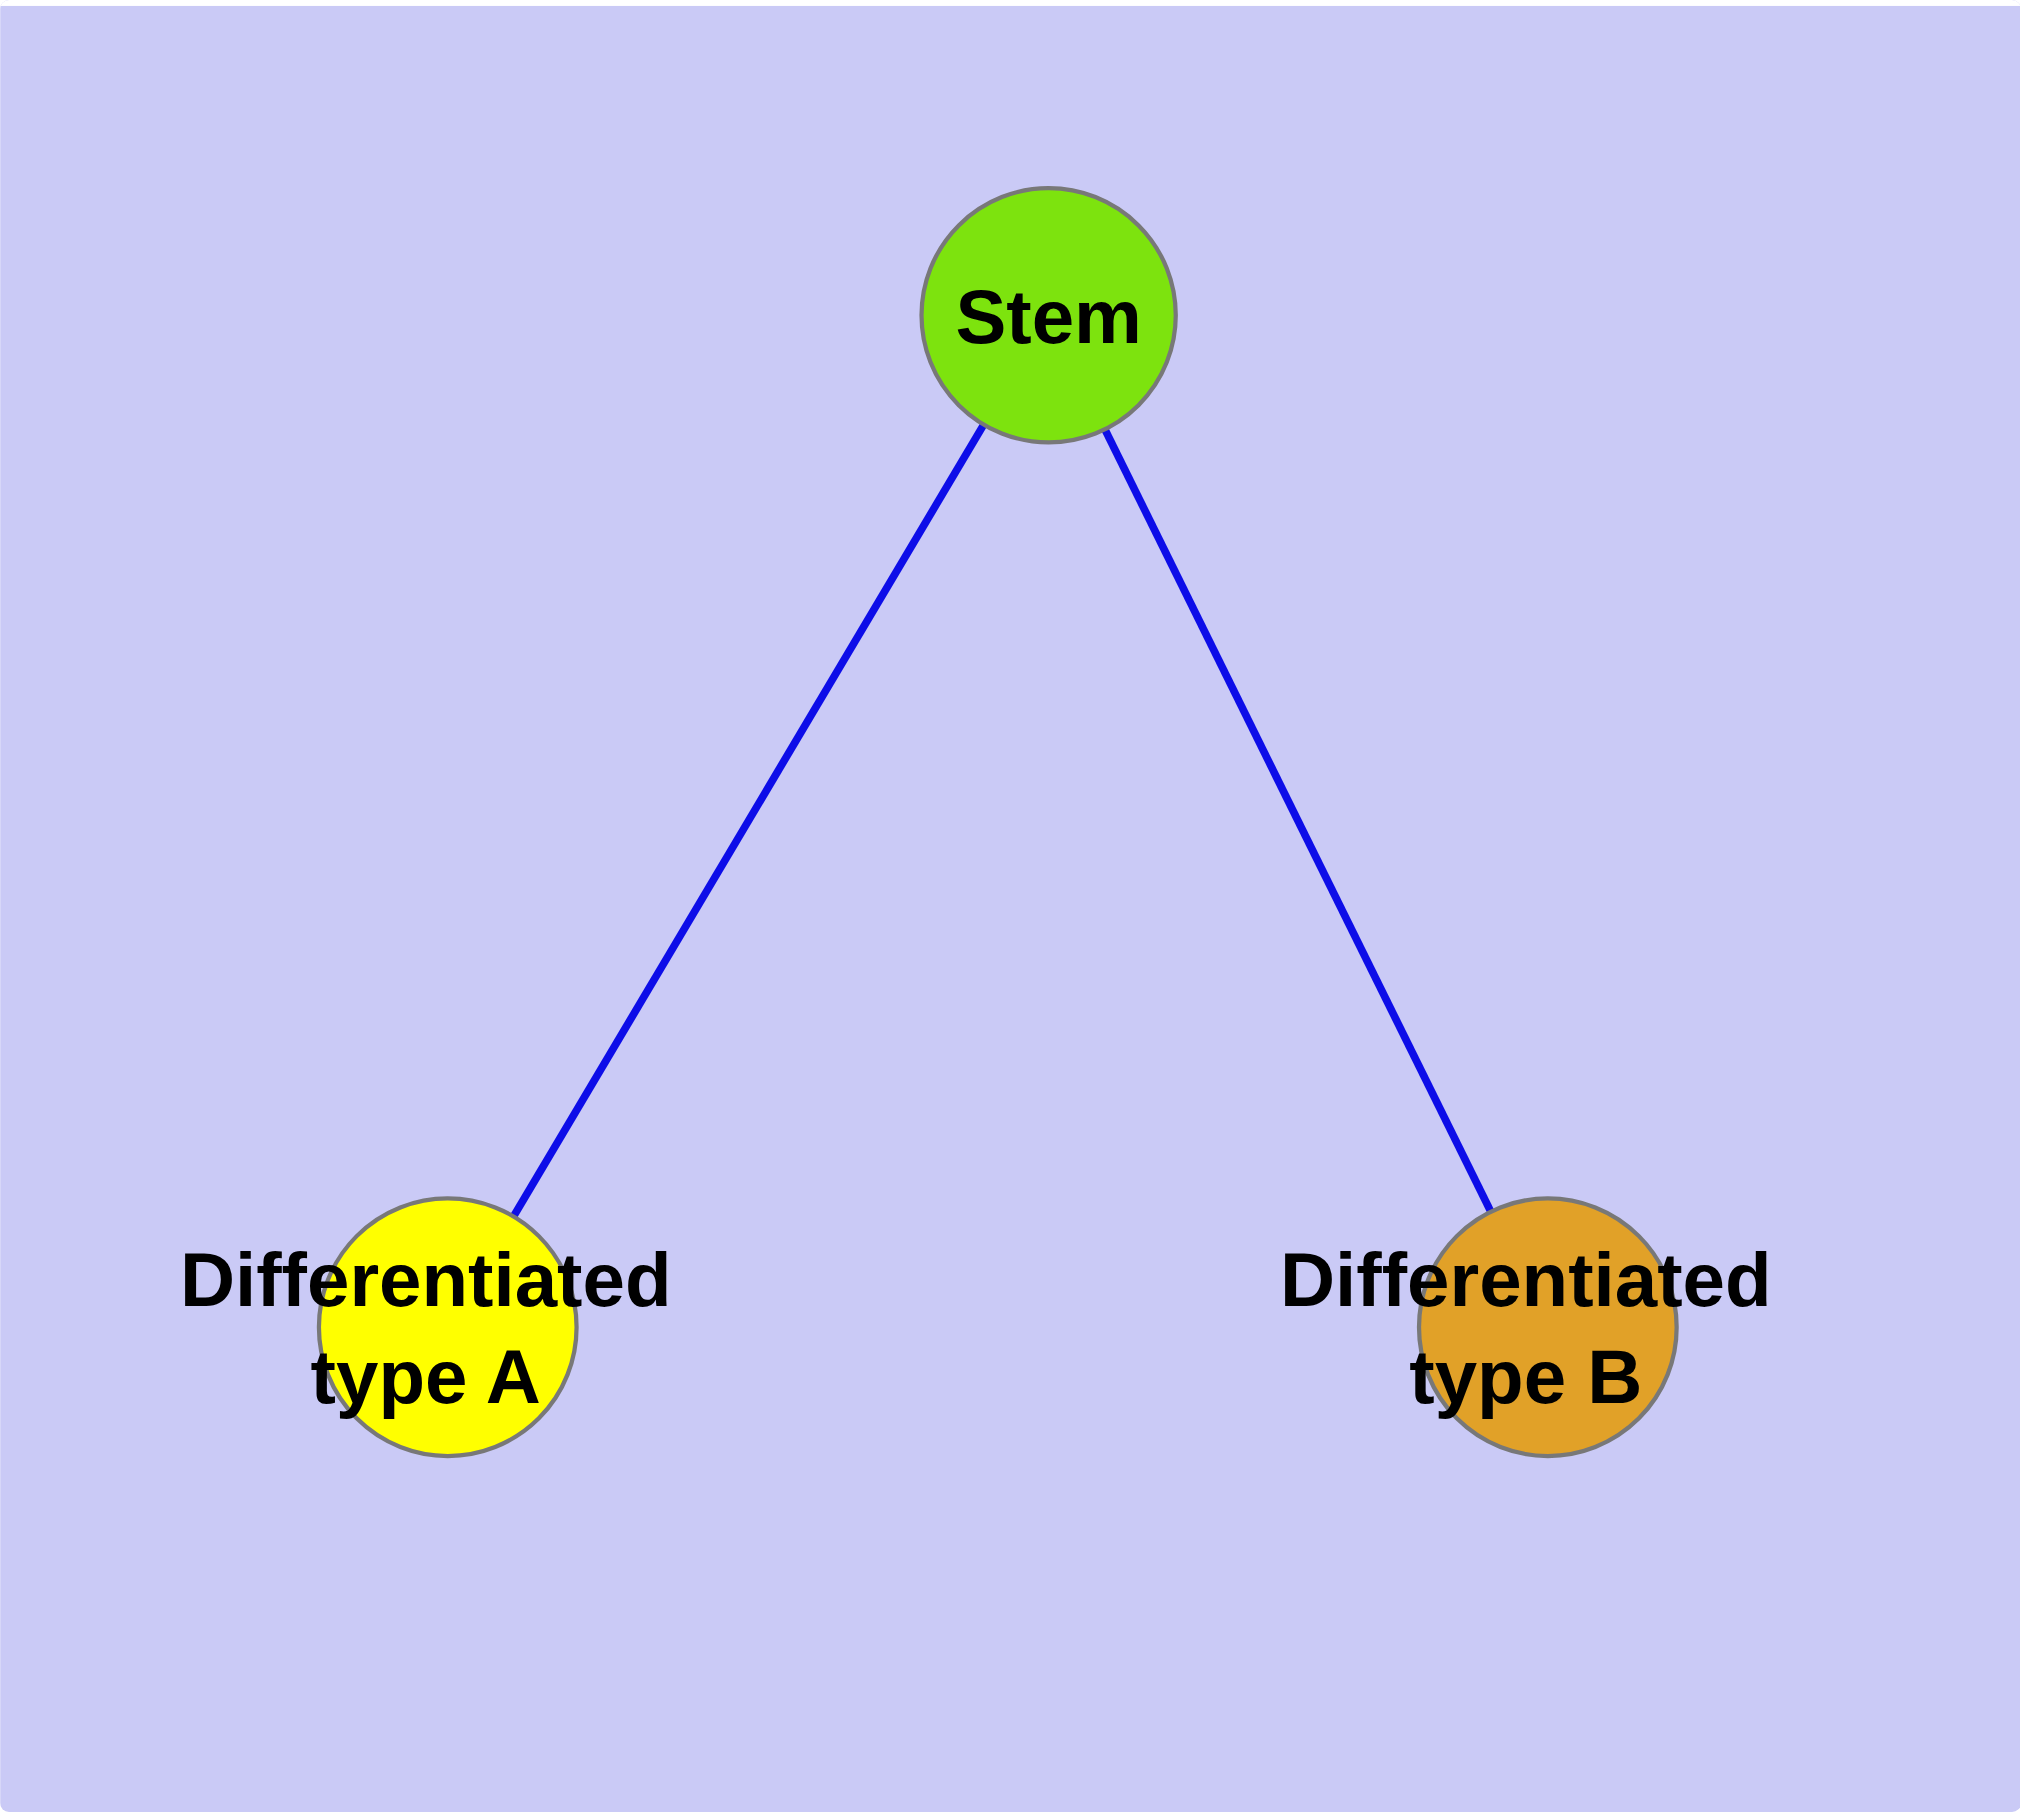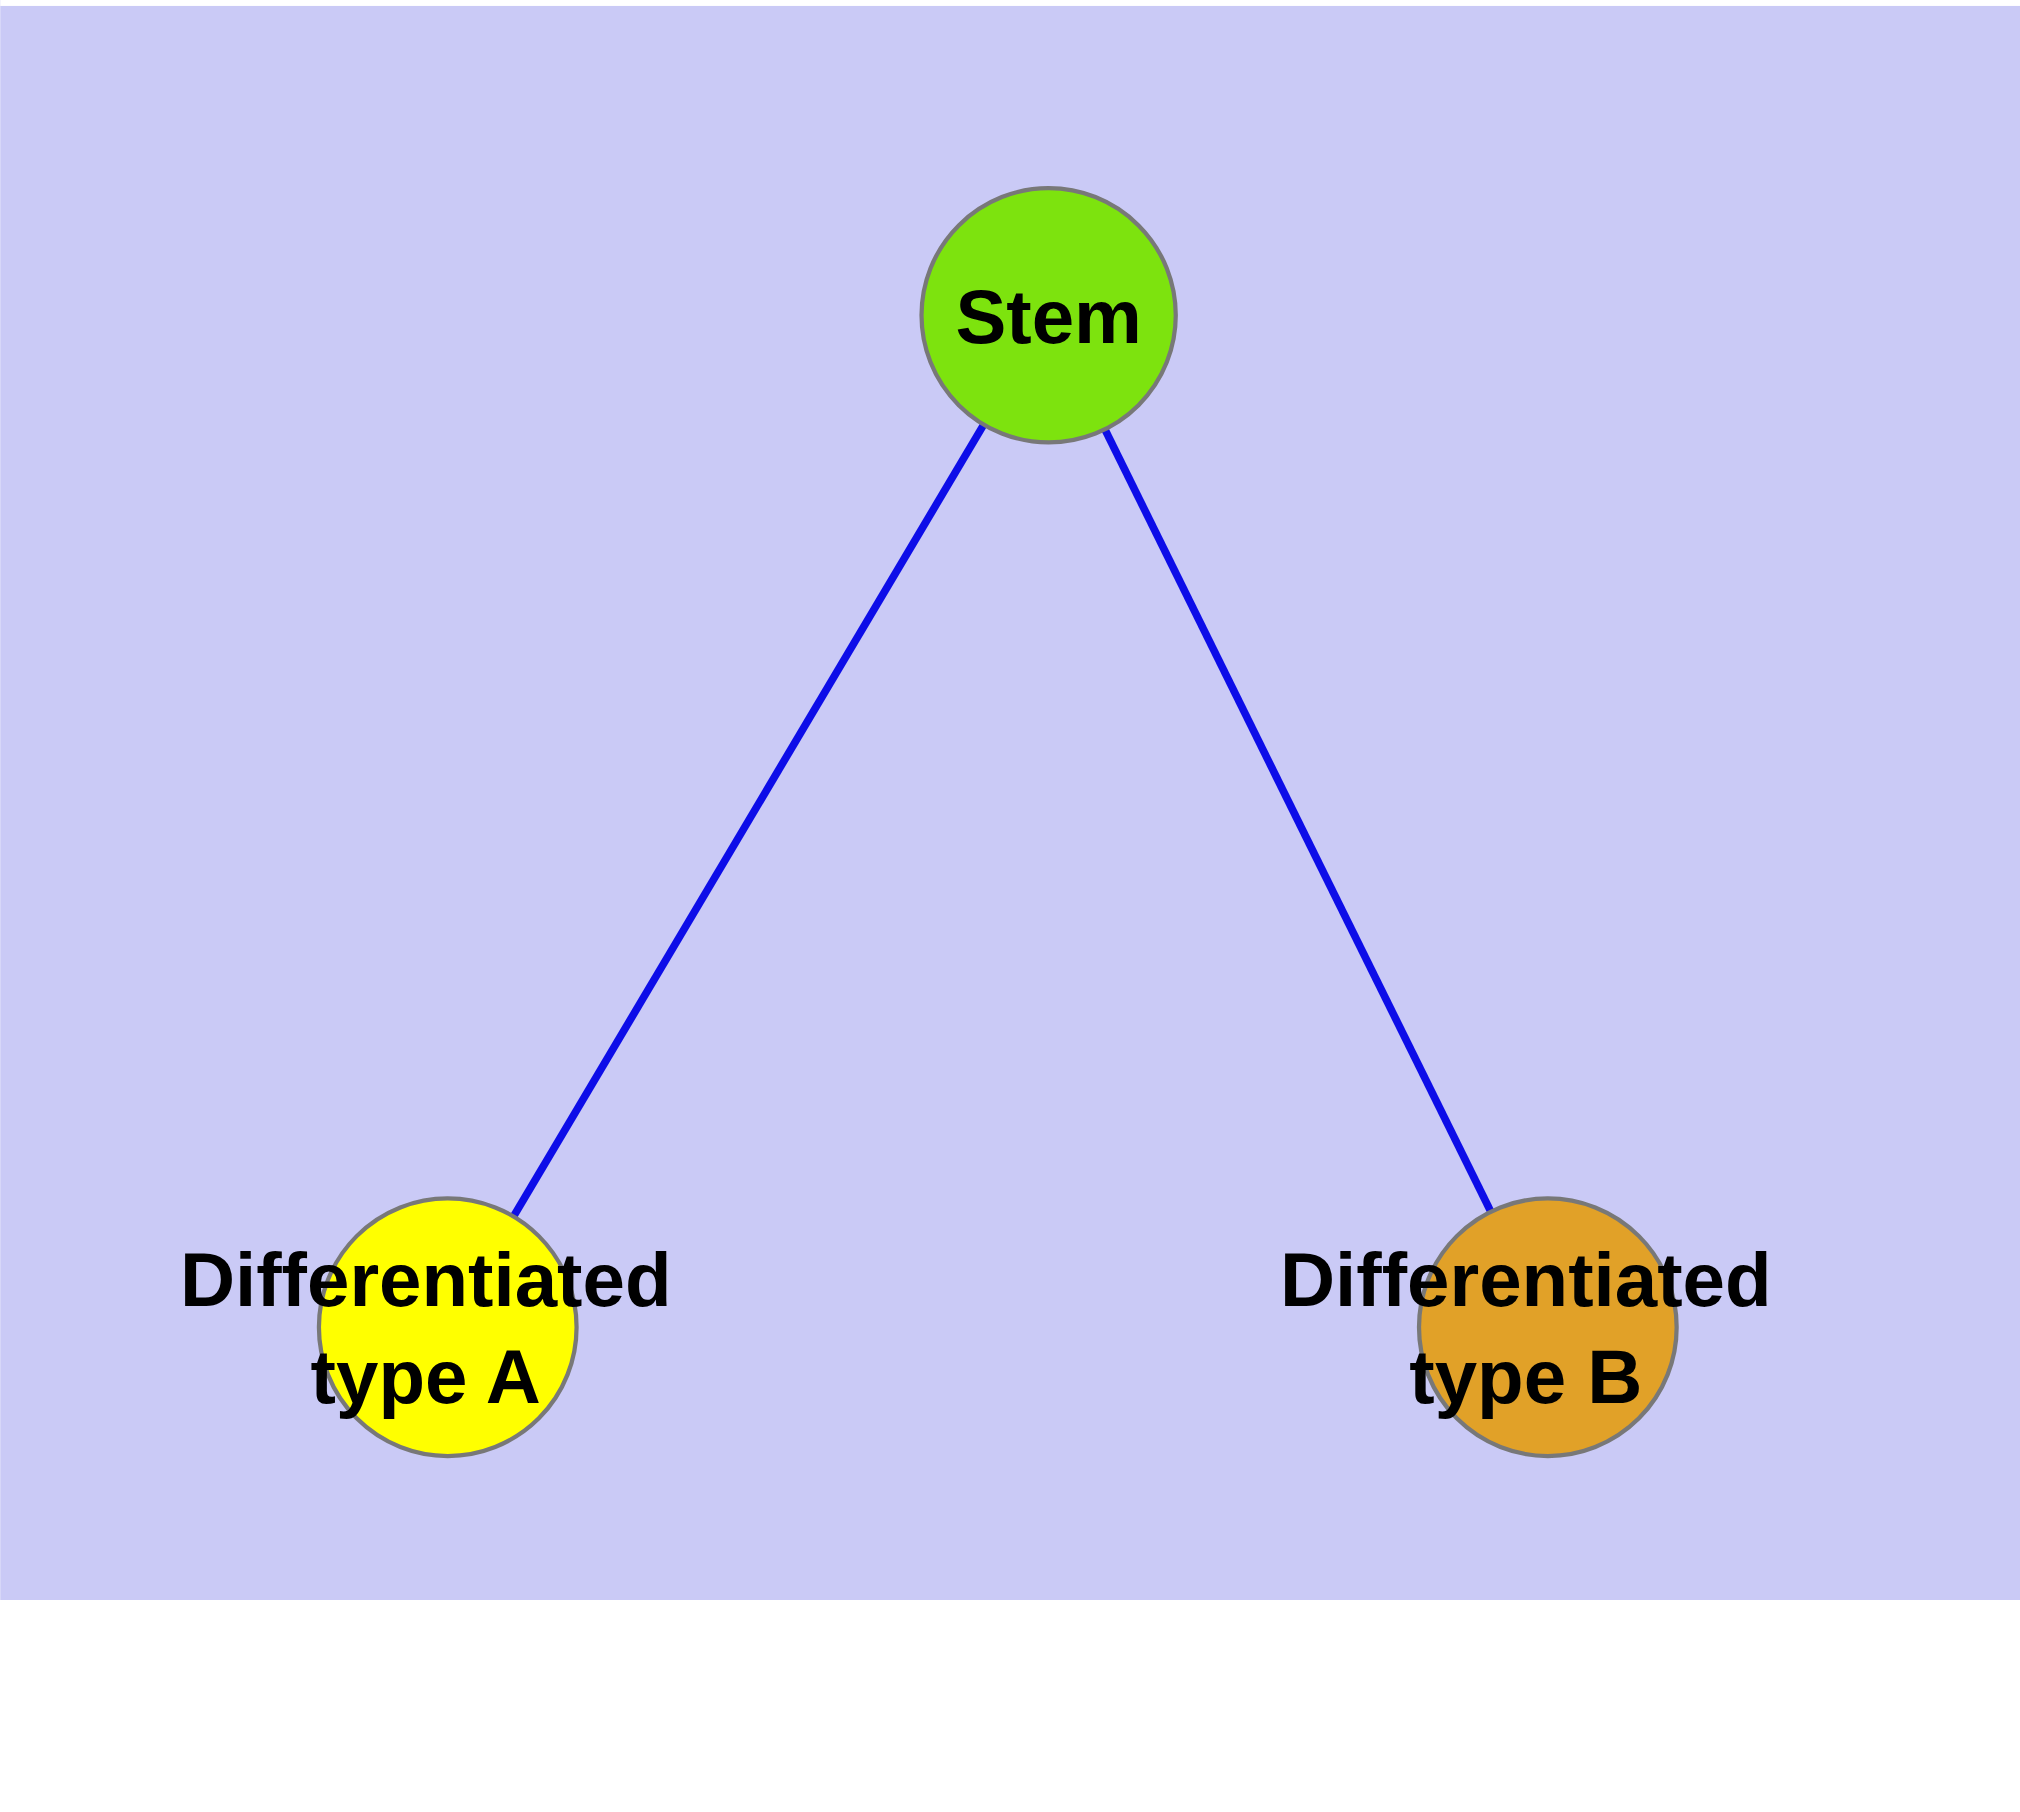--- a/index.html
+++ b/index.html
@@ -4,22 +4,23 @@
 <style>
   html, body {
     margin: 0;
     padding: 0;
     background: #ffffff;
     font-family: "Liberation Sans", sans-serif;
   }
   .stage {
     position: relative;
     width: 2021px;
-    height: 1600px;
+    height: 1812px;
     overflow: hidden;
+    border-radius: 9px;
   }
   svg.diagram {
     position: absolute;
     top: 0;
     left: 0;
     display: block;
   }
   .node-label {
     font-family: "Liberation Sans", "DejaVu Sans", sans-serif;
     font-weight: bold;

